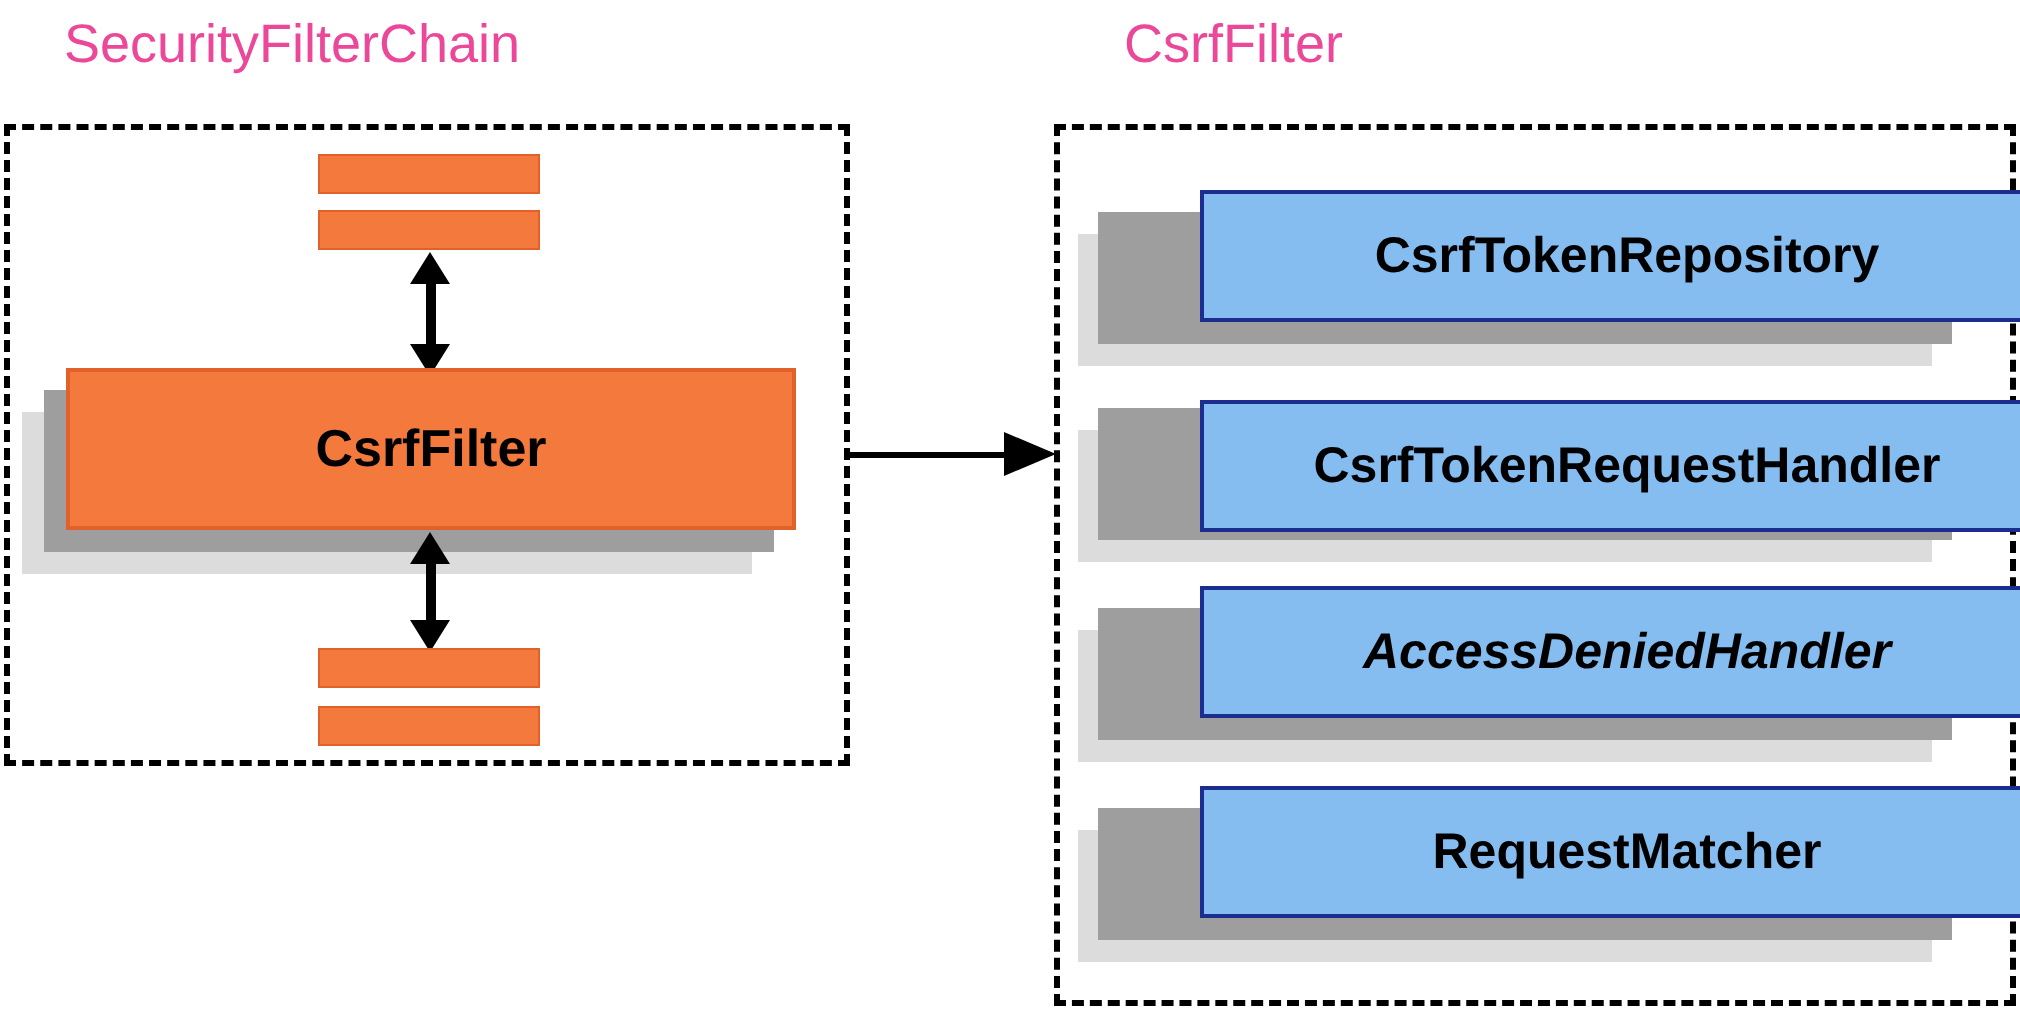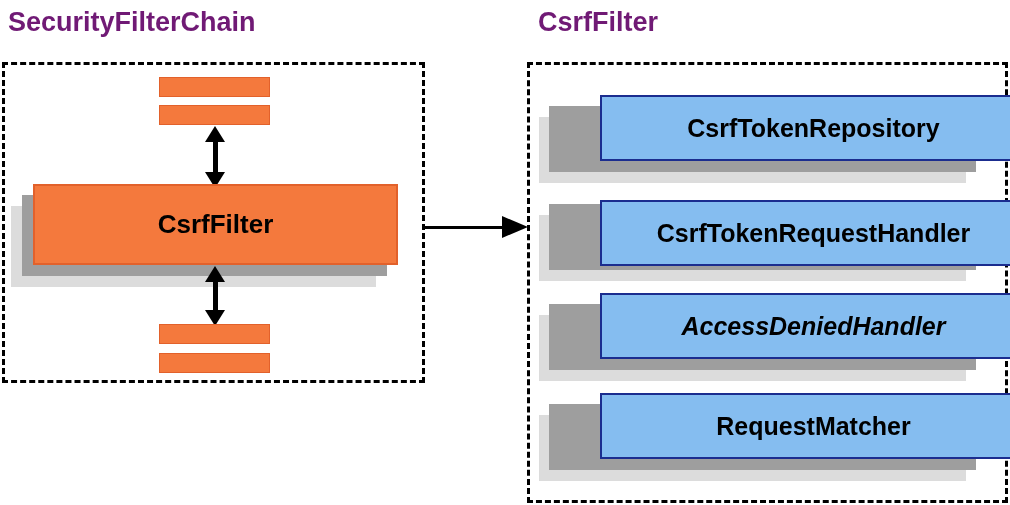--- a/index.html
+++ b/index.html
@@ -11,23 +11,24 @@
     position: relative;
     width: 1010px;
     height: 505px;
     background: #ffffff;
     font-family: "Liberation Sans", sans-serif;
     overflow: hidden;
   }
   .panel-title {
     position: absolute;
     font-size: 27px;
-    font-weight: bold;
-    color: #701a75;
+    font-weight: normal;
+    color: #ec4899;
     white-space: nowrap;
+    margin-left: 24px;
   }
   .title-left  { left: 8px;   top: 7px; }
   .title-right { left: 538px; top: 7px; }
 
   .dashed-box {
     position: absolute;
     border: 3px dashed #000000;
     box-sizing: border-box;
     background: transparent;
   }

